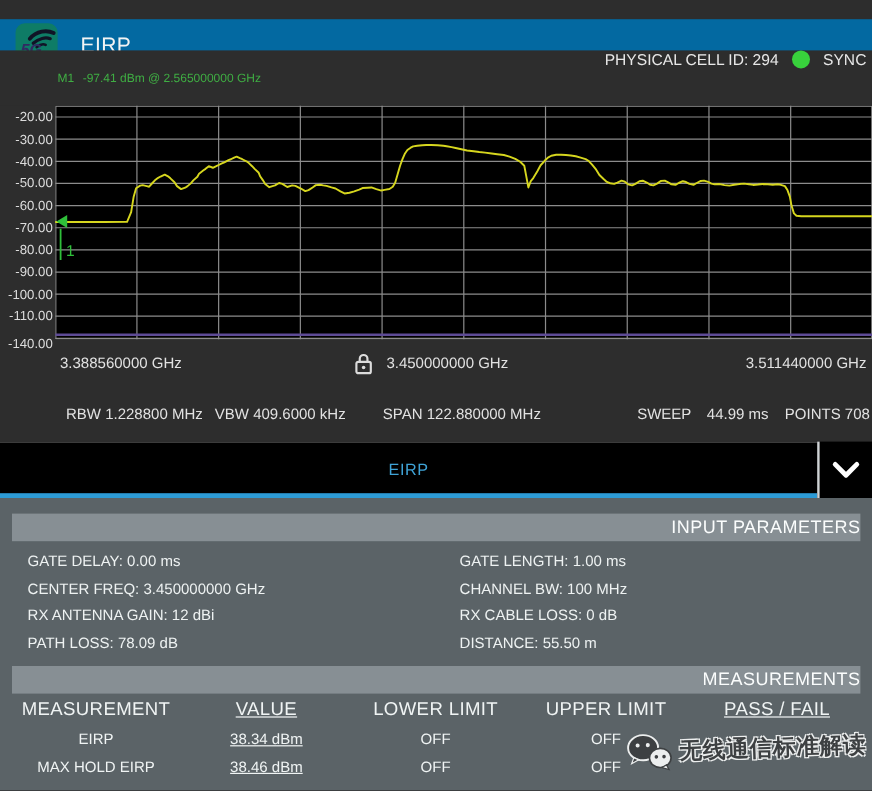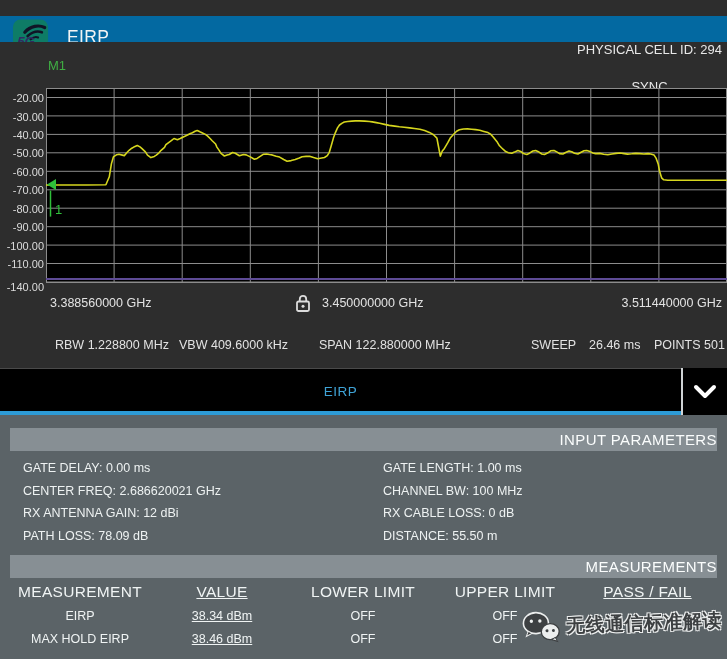--- a/index.html
+++ b/index.html
@@ -8,22 +8,22 @@
   .app { position: relative; width: 727px; height: 659px; background:#2d2d2d; overflow: hidden; }
   .abs { position: absolute; }
 
   
   .titlebar { left:0; top:16px; width:727px; height:42px; background:#0369a1; display:flex; align-items:center; }
   .app-icon { position:absolute; left:12px; top:3px; width:37px; height:36px; }
   .title { position:absolute; left:67px; top:0; height:42px; line-height:42px; color:#f2f4f4; font-size:17.5px; letter-spacing:0.4px; }
 
   
   .marker-bar { left:0; top:42px; width:727px; height:46px; background:#2d2d2d; }
-  .marker-text { position:absolute; left:48px; top:0; height:46px; display:flex; align-items:center; gap:7px; color:#3fae43; font-size:13px; }
-  .cell-sync { position:absolute; right:5px; top:0; height:46px; display:flex; align-items:center; gap:11px; color:#e8e8e8; font-size:13px;flex-direction:column; }
+  .marker-text { position:absolute; left:48px; top:0; height:46px; display:flex; align-items:center; gap:7px; color:#3fae43; font-size:10px; }
+  .cell-sync { position:absolute; right:5px; top:0; height:46px; display:flex; gap:11px; color:#e8e8e8; font-size:13px; }
   .sync-dot { width:15px; height:15px; border-radius:50%; background:#38d13c; }
 
   
   .ylabels span { position:absolute; width:44px; text-align:right; color:#dcdcdc; font-size:11px; height:14px; line-height:14px; left:0; }
   #plot-svg { position:absolute; left:46px; top:88px; background:#000; }
 
   
   .freq-row { color:#e2e2e2; font-size:12.5px; }
   .freq-start { position:absolute; left:50px; top:296px; }
   .lock { position:absolute; left:294px; top:293px; width:18px; height:20px; }
@@ -69,20 +69,21 @@
       <path d="M16 18 C21 13.5, 27 12.5, 31 14" stroke="#101426" stroke-width="2.8" fill="none" stroke-linecap="round"></path>
       <path d="M19 21.5 C22 19, 25 18.5, 27 19.5" stroke="#101426" stroke-width="2.2" fill="none" stroke-linecap="round"></path>
       <text x="5" y="28" font-size="14" font-style="italic" font-weight="bold" fill="#322a63" font-family="Liberation Sans, sans-serif">5G</text>
     </svg>
     <div class="title">EIRP</div>
   </div>
 
   <div class="abs marker-bar">
     <div class="marker-text">
       <span>M1</span>
+      <span>-97.41  dBm  @  2.565000000 GHz</span>
     </div>
     <div class="cell-sync">
       <span>PHYSICAL CELL ID: 294</span>
       <span class="sync-dot"></span>
       <span>SYNC</span>
     </div>
   </div>
 
   <div class="ylabels">
     <span style="top:91px">-20.00</span>
@@ -136,41 +137,41 @@
     </svg>
     <span class="freq-center">3.450000000 GHz</span>
     <span class="freq-stop">3.511440000 GHz</span>
   </div>
 
   <div class="settings-row">
     <span style="left:55px">RBW 1.228800 MHz</span>
     <span style="left:179px">VBW 409.6000 kHz</span>
     <span style="left:319px">SPAN 122.880000 MHz</span>
     <span style="left:531px">SWEEP</span>
-    <span style="left:589px">26.46 ms</span>
-    <span style="left:654px">POINTS 501</span>
+    <span style="left:589px">44.99 ms</span>
+    <span style="left:654px">POINTS 708</span>
   </div>
 
   <div class="abs tab-bar"></div>
   <div class="tab-label">EIRP</div>
   <div class="abs tab-underline"></div>
   <div class="abs chevron-box">
     <svg width="26" height="18" viewBox="0 0 26 18">
       <polyline points="4,4 13,13 22,4" fill="none" stroke="#fff" stroke-width="4" stroke-linecap="round" stroke-linejoin="round"></polyline>
     </svg>
   </div>
 
   <div class="abs lower-panel"></div>
 
   <div class="band" style="top:428px">INPUT PARAMETERS</div>
 
   <div>
     <span class="param" style="left:23px;  top:457px">GATE DELAY: 0.00 ms</span>
     <span class="param" style="left:383px; top:457px">GATE LENGTH: 1.00 ms</span>
-    <span class="param" style="left:23px;  top:480px">CENTER FREQ: 2.686620021 GHz</span>
+    <span class="param" style="left:23px;  top:480px">CENTER FREQ: 3.450000000 GHz</span>
     <span class="param" style="left:383px; top:480px">CHANNEL BW: 100 MHz</span>
     <span class="param" style="left:23px;  top:502px">RX ANTENNA GAIN: 12 dBi</span>
     <span class="param" style="left:383px; top:502px">RX CABLE LOSS: 0 dB</span>
     <span class="param" style="left:23px;  top:525px">PATH LOSS: 78.09 dB</span>
     <span class="param" style="left:383px; top:525px">DISTANCE: 55.50 m</span>
   </div>
 
   <div class="band" style="top:555px">MEASUREMENTS</div>
 
   <div class="thead" style="position:absolute; top:583px; height:20px;">

